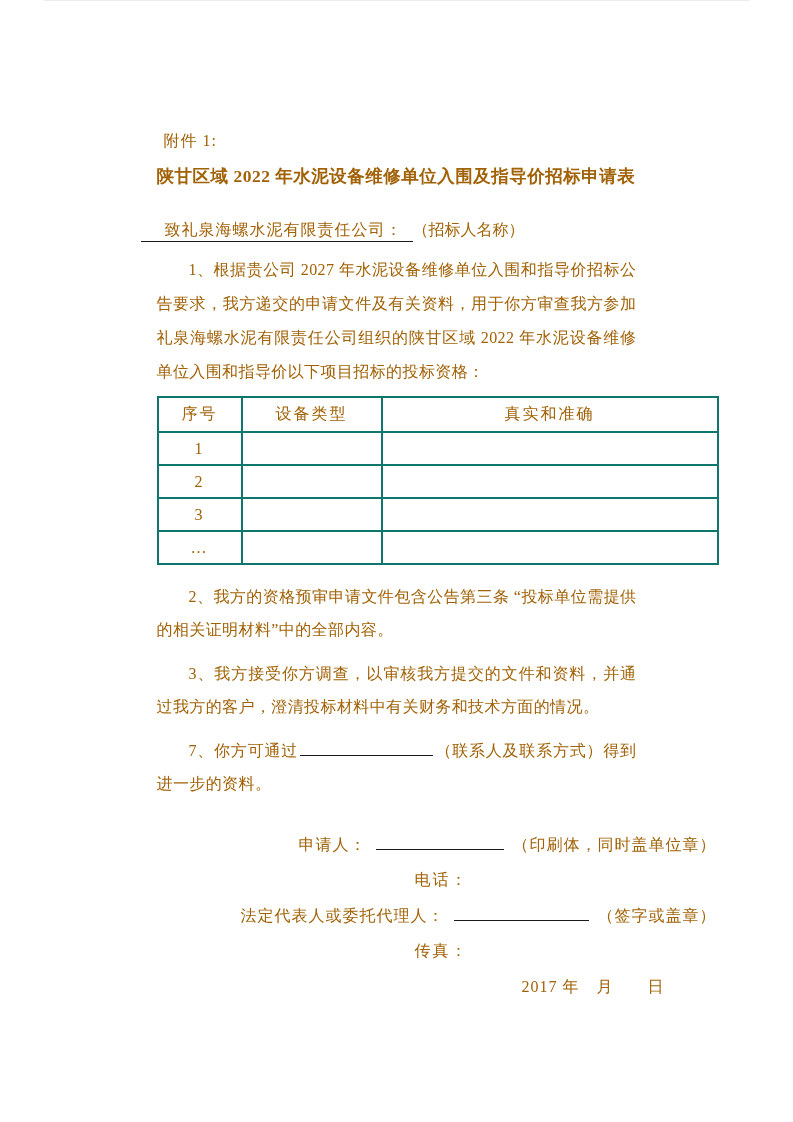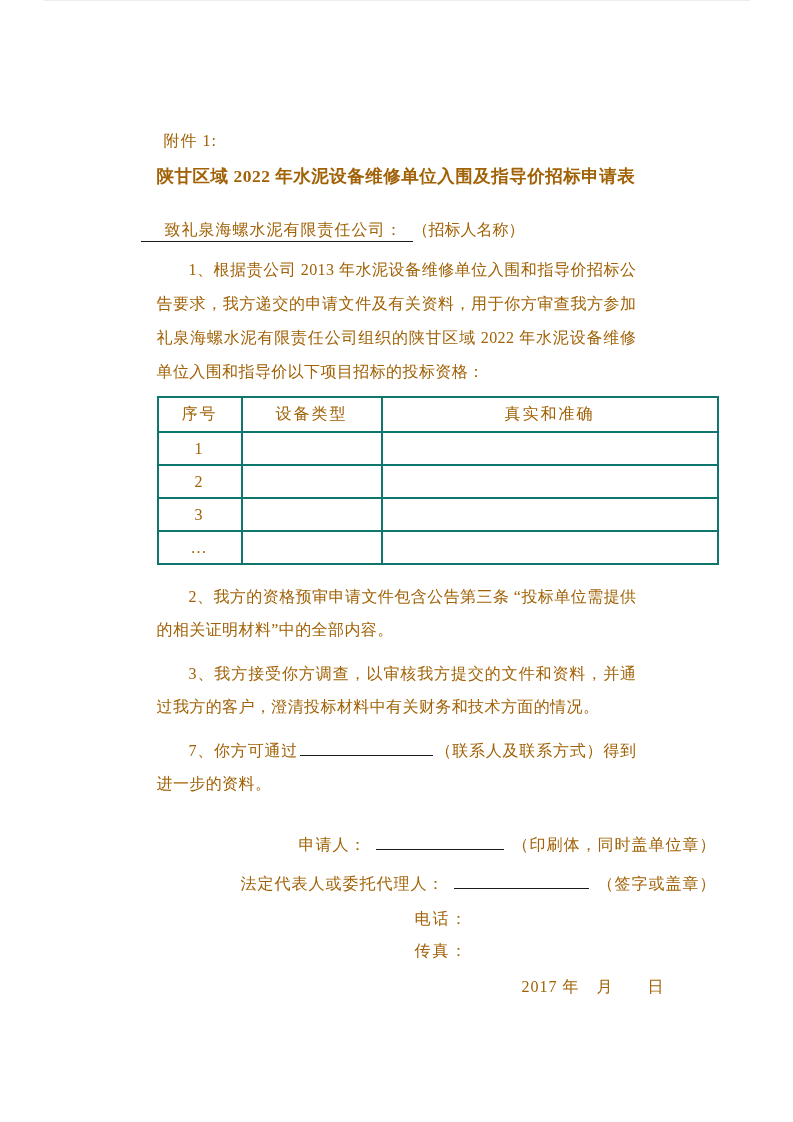--- a/index.html
+++ b/index.html
@@ -118,21 +118,21 @@
   <div class="content">
 
     <div class="attachment">附件 1:</div>
 
     <div class="doc-title">陕甘区域 2022 年水泥设备维修单位入围及指导价招标申请表</div>
 
     <div class="addressee">
       <span class="addr-underlined">致礼泉海螺水泥有限责任公司：</span><span>（招标人名称）</span>
     </div>
 
-    <p class="para first">1、根据贵公司 2013 年水泥设备维修单位入围和指导价招标公告要求，我方递交的申请文件及有关资料，用于你方审查我方参加礼泉海螺水泥有限责任公司组织的陕甘区域 2022 年水泥设备维修单位入围和指导价以下项目招标的投标资格：</p>
+    <p class="para first">1、根据贵公司 2027 年水泥设备维修单位入围和指导价招标公告要求，我方递交的申请文件及有关资料，用于你方审查我方参加礼泉海螺水泥有限责任公司组织的陕甘区域 2022 年水泥设备维修单位入围和指导价以下项目招标的投标资格：</p>
 
     <table class="equip-table">
       <colgroup>
         <col class="col-idx">
           <col class="col-type">
           <col class="col-content">
       </colgroup>
       <thead>
         <tr>
           <th>序号</th>
@@ -170,22 +170,22 @@
 
     <p class="para">
       <span>7、你方可通过</span><span class="blank blank-contact"></span><span>（联系人及联系方式）得到进一步的资料。</span>
     </p>
 
 
     <div class="sig-block">
       <div class="sig-line sig-right">
         <span>申请人：</span><span class="blank blank-applicant"></span><span>（印刷体，同时盖单位章）</span>
       </div>
+      <div class="sig-line sig-phone">电话：</div>
       <div class="sig-line sig-right">
         <span>法定代表人或委托代理人：</span><span class="blank blank-representative"></span><span>（签字或盖章）</span>
       </div>
-      <div class="sig-line sig-phone">电话：</div>
       <div class="sig-line sig-fax">传真：</div>
       <div class="sig-line sig-date">2017 年　月　　日</div>
     </div>
 
   </div>
 </div>
 
 </body></html>

